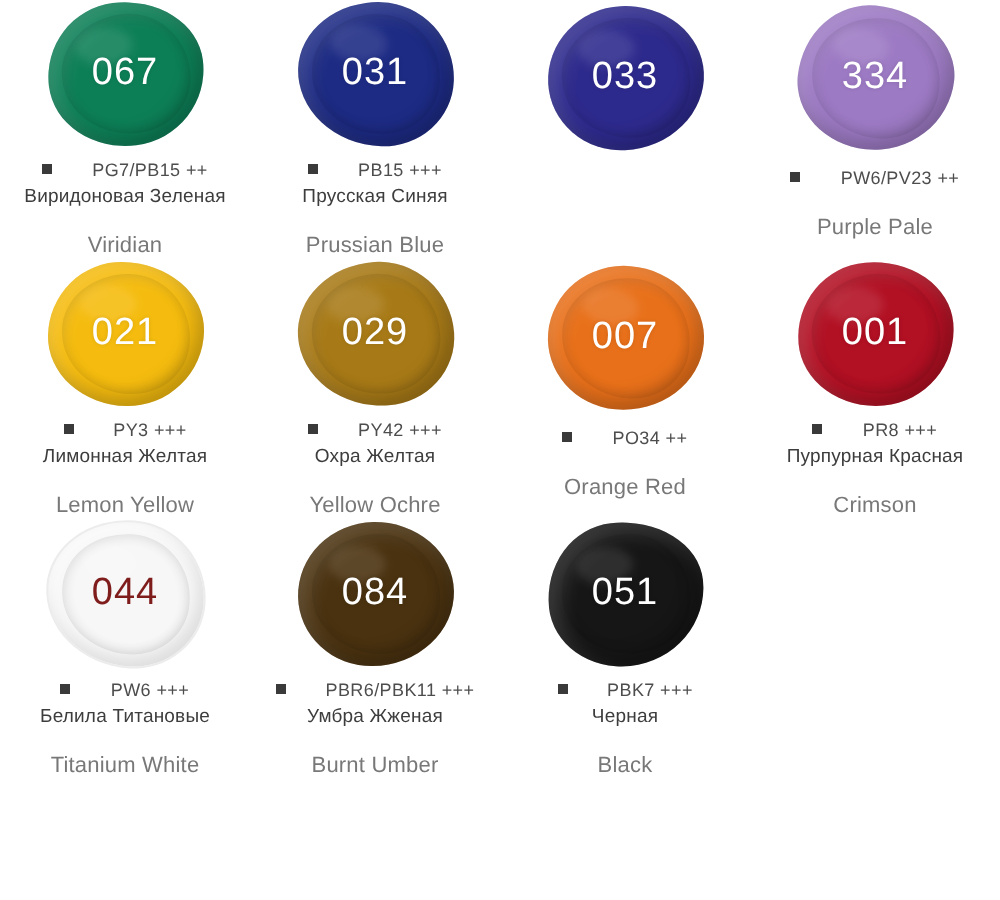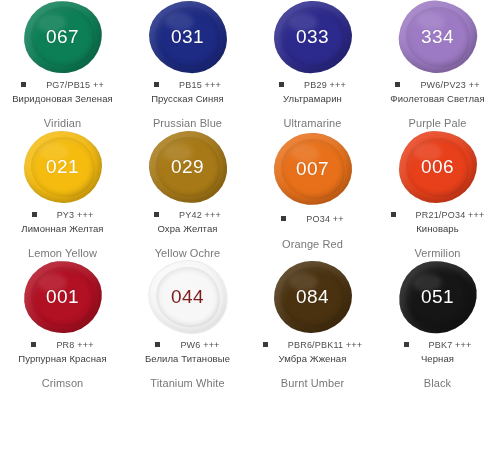--- a/index.html
+++ b/index.html
@@ -163,40 +163,31 @@
           </div>
           <div class="name-ru">Прусская Синяя</div>
           <div class="name-en">Prussian Blue</div>
         </div>
       </div>
       <div class="swatch-cell">
         <div class="blob-wrap">
           <div class="blob" style="background: rgb(45, 42, 141); border-radius: 49% 51% 53% 47% / 51% 49%; transform: translate(-50%, -50%) rotate(-3deg);"></div>
           <span class="blob-code">033</span>
         </div>
-        <div class="caption">
-          <div class="pigment-line">
-            <span class="bullet-square"></span>
-            <span>PB29 +++</span>
-          </div>
-          <div class="name-ru">Ультрамарин</div>
-          <div class="name-en">Ultramarine</div>
-        </div>
       </div>
       <div class="swatch-cell">
         <div class="blob-wrap">
           <div class="blob" style="background: rgb(157, 122, 196); border-radius: 45% 55% 52% 48% / 54% 46%; transform: translate(-50%, -50%) rotate(6deg);"></div>
           <span class="blob-code">334</span>
         </div>
         <div class="caption">
           <div class="pigment-line">
             <span class="bullet-square"></span>
             <span>PW6/PV23 ++</span>
           </div>
-          <div class="name-ru">Фиолетовая Светлая</div>
           <div class="name-en">Purple Pale</div>
         </div>
       </div>
       <div class="swatch-cell">
         <div class="blob-wrap">
           <div class="blob" style="background: rgb(245, 188, 15); border-radius: 47% 53% 49% 51% / 52% 47% 53% 48%; transform: translate(-50%, -50%) rotate(1deg);"></div>
           <span class="blob-code">021</span>
         </div>
         <div class="caption">
           <div class="pigment-line">
@@ -225,34 +216,20 @@
         <div class="blob-wrap">
           <div class="blob" style="background: rgb(232, 112, 26); border-radius: 49% 51% 53% 47% / 51% 49%; transform: translate(-50%, -50%) rotate(5deg);"></div>
           <span class="blob-code">007</span>
         </div>
         <div class="caption">
           <div class="pigment-line">
             <span class="bullet-square"></span>
             <span>PO34 ++</span>
           </div>
           <div class="name-en">Orange Red</div>
-        </div>
-      </div>
-      <div class="swatch-cell">
-        <div class="blob-wrap">
-          <div class="blob" style="background: rgb(232, 64, 27); border-radius: 45% 55% 52% 48% / 54% 46%; transform: translate(-50%, -50%) rotate(0deg);"></div>
-          <span class="blob-code">006</span>
-        </div>
-        <div class="caption">
-          <div class="pigment-line">
-            <span class="bullet-square"></span>
-            <span>PR21/PO34 +++</span>
-          </div>
-          <div class="name-ru">Киноварь</div>
-          <div class="name-en">Vermilion</div>
         </div>
       </div>
       <div class="swatch-cell">
         <div class="blob-wrap">
           <div class="blob" style="background: rgb(178, 16, 35); border-radius: 47% 53% 49% 51% / 52% 47% 53% 48%; transform: translate(-50%, -50%) rotate(-5deg);"></div>
           <span class="blob-code">001</span>
         </div>
         <div class="caption">
           <div class="pigment-line">
             <span class="bullet-square"></span>

